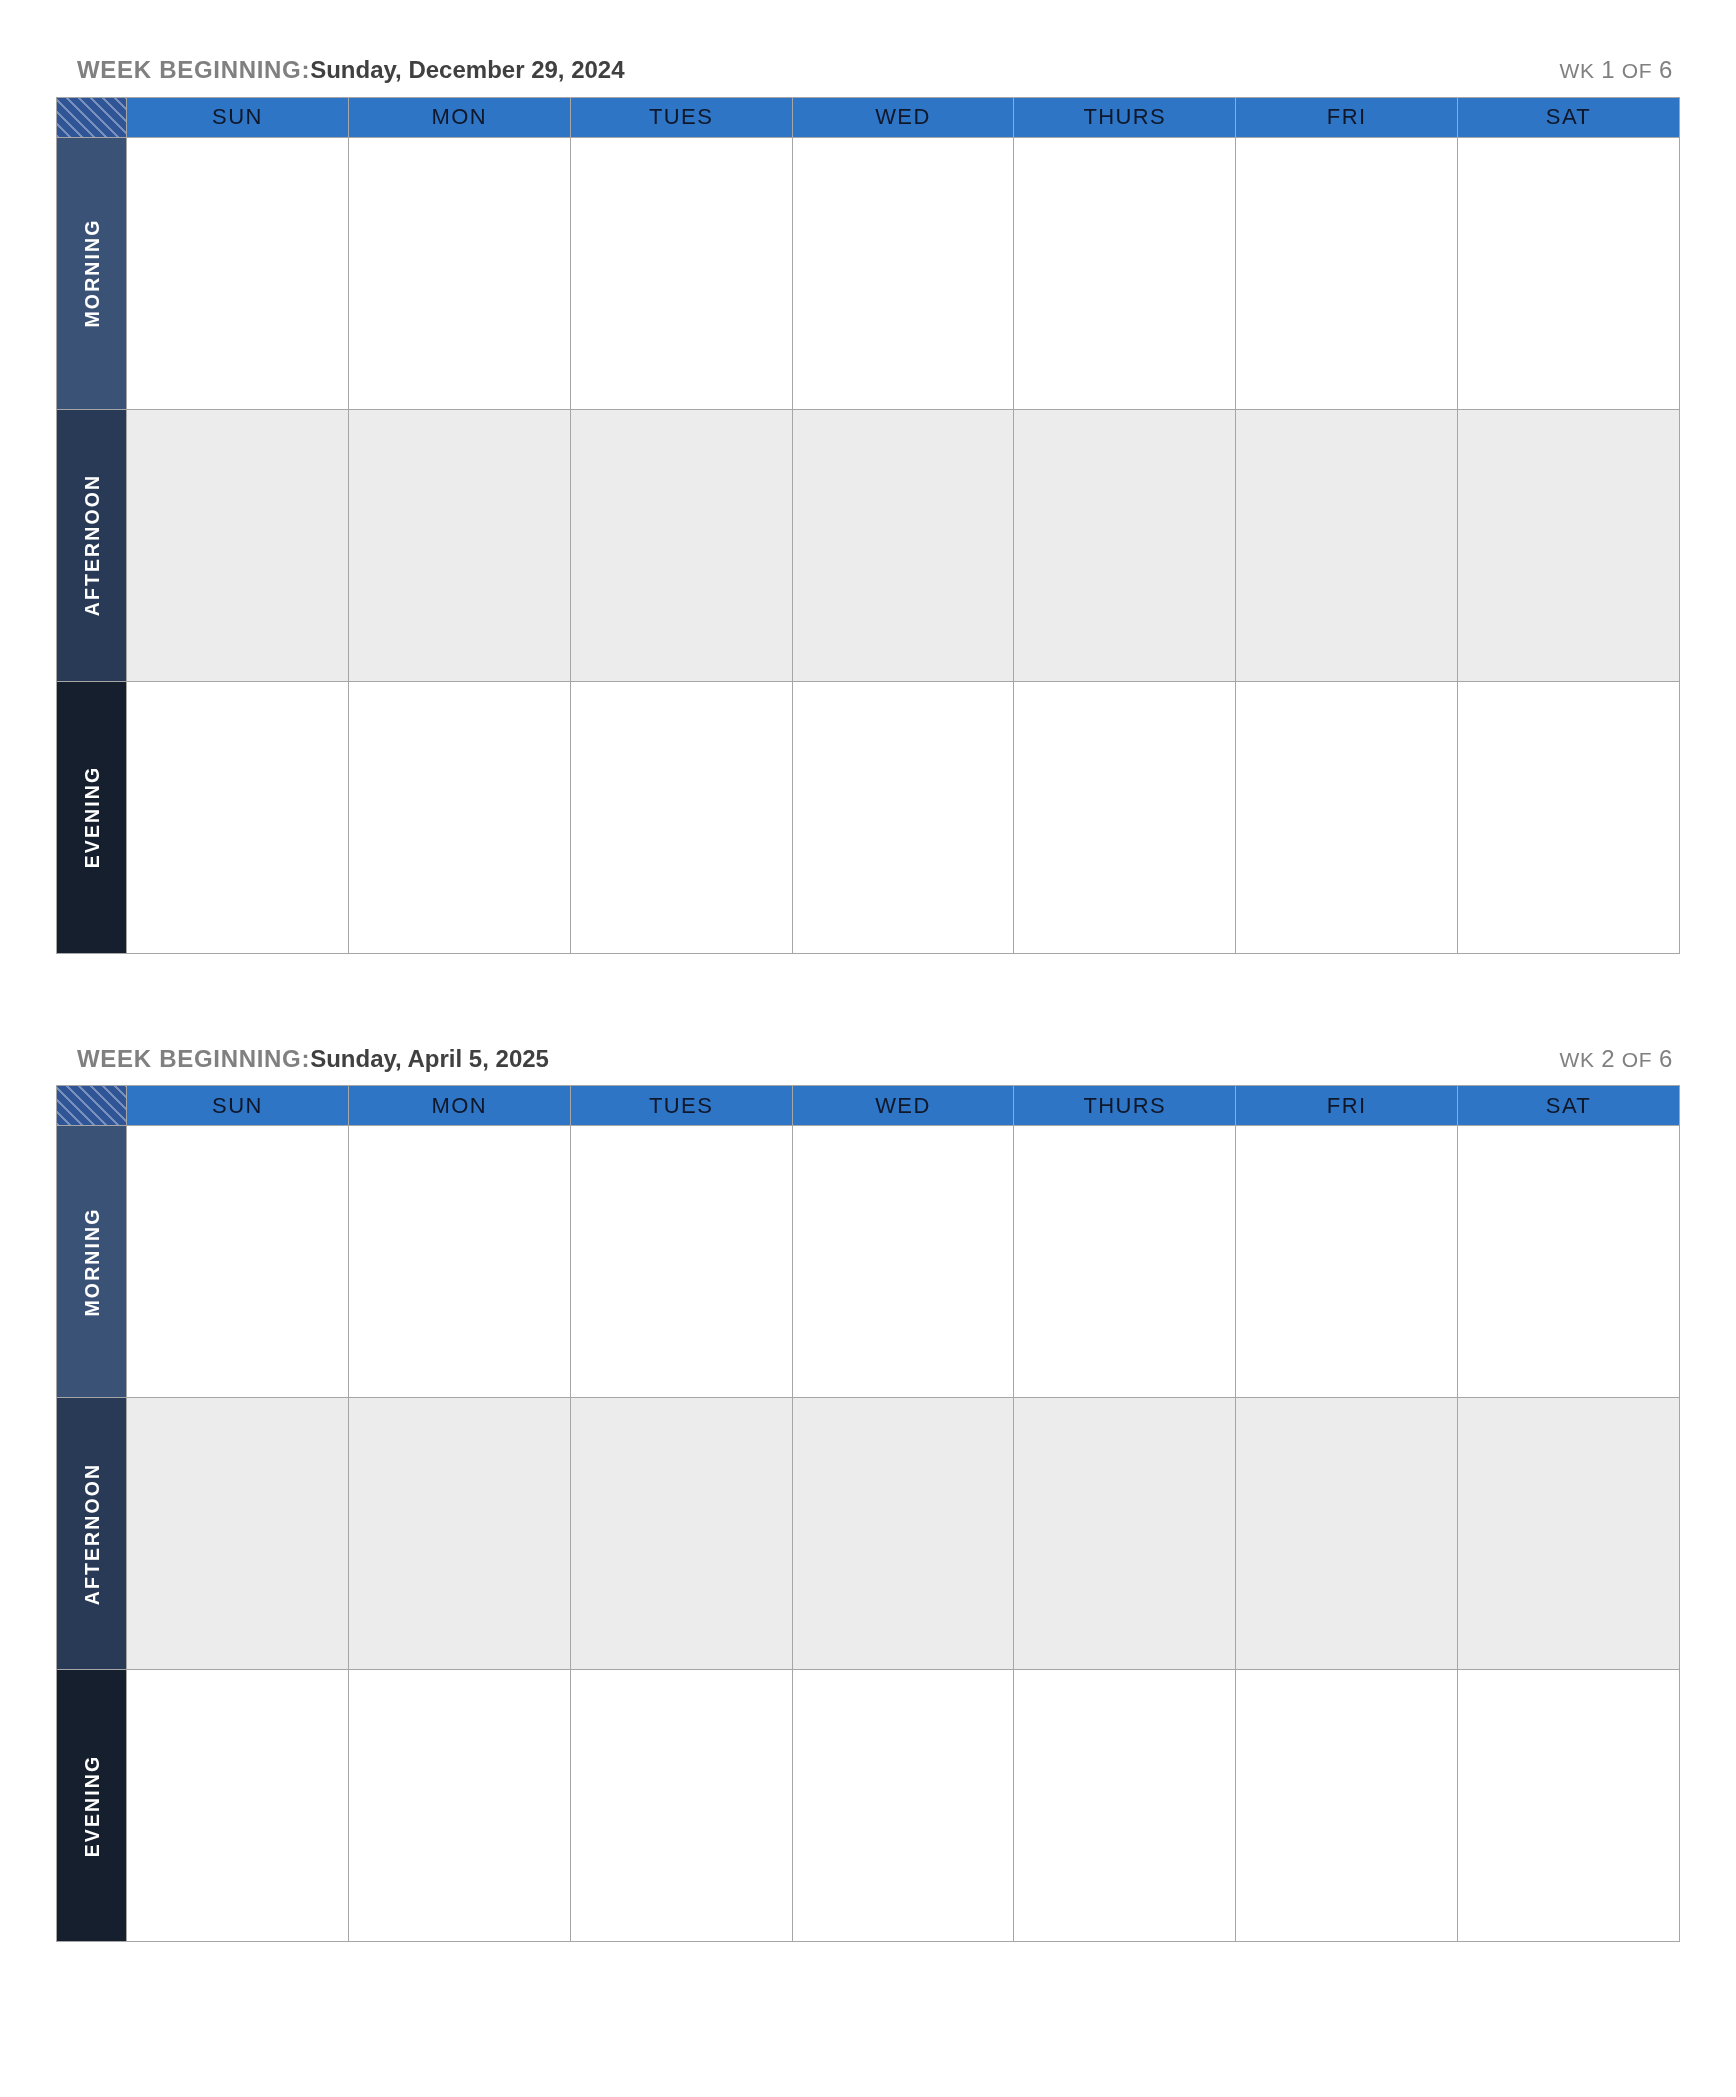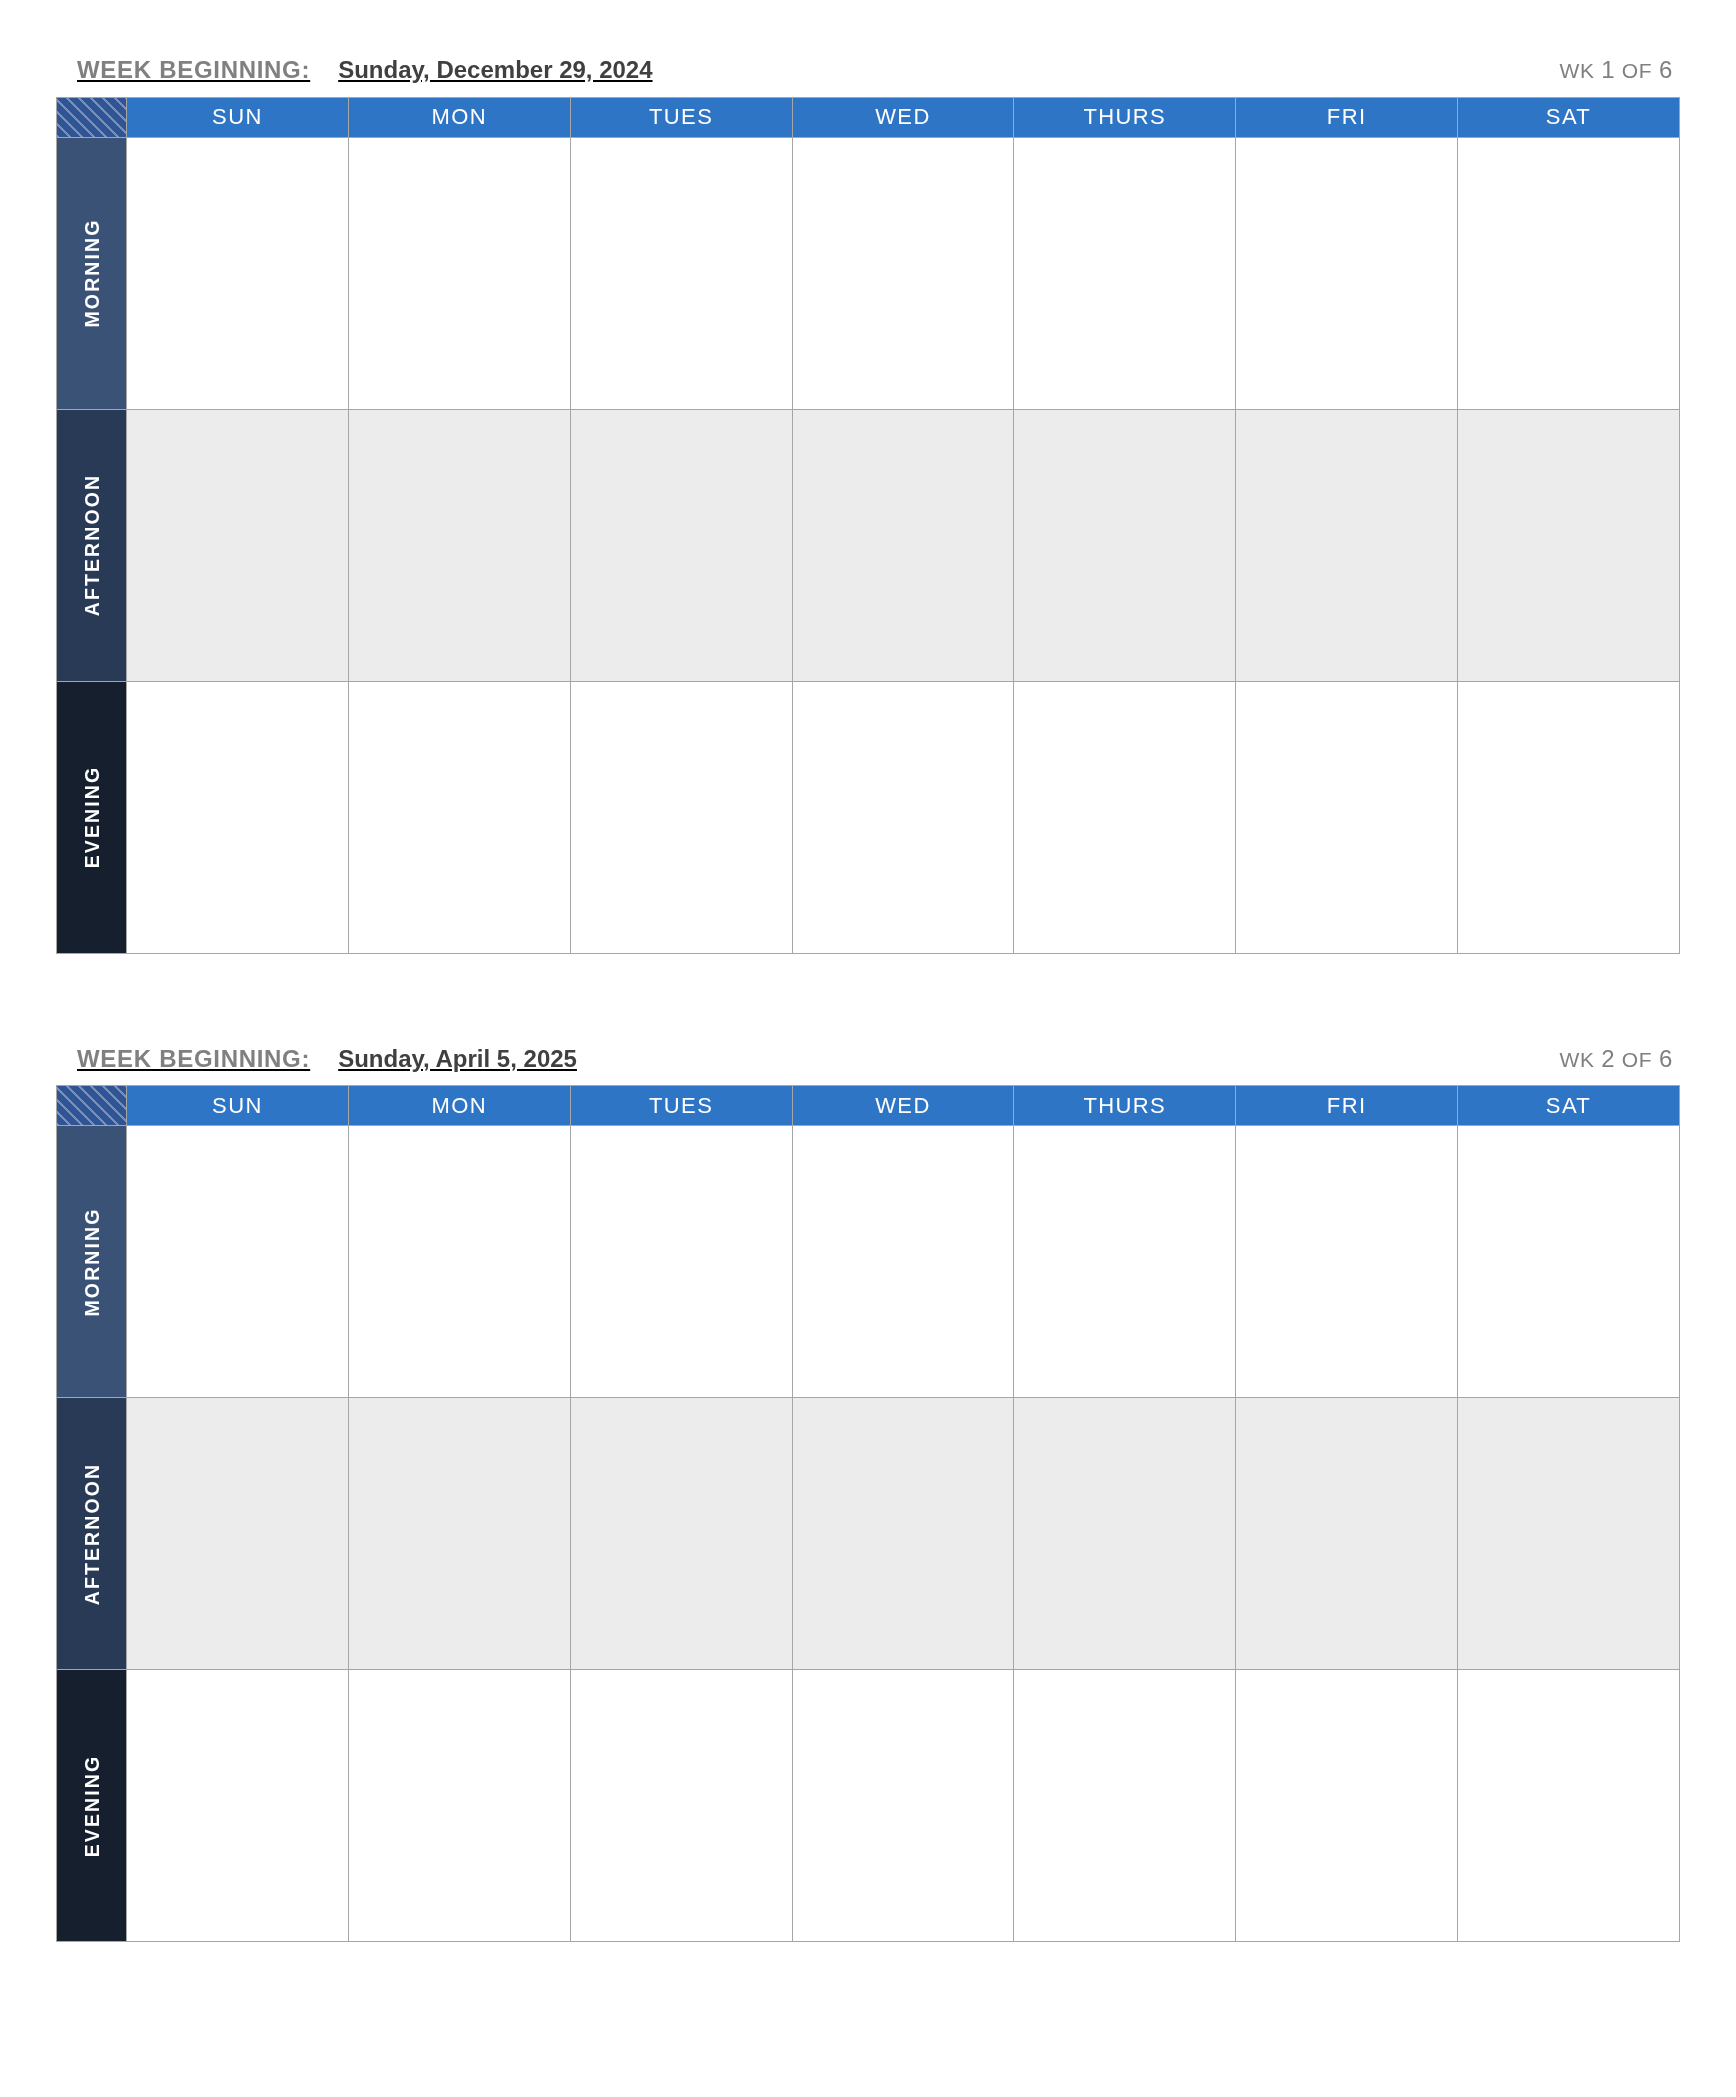--- a/index.html
+++ b/index.html
@@ -26,22 +26,20 @@
   }
   .week-header {
     display: flex;
     align-items: baseline;
     justify-content: space-between;
     padding: 0 7px 12.5px 21px;
   }
   .week-header-left {
     display: flex;
     align-items: flex-end;
-    gap: 28px;
-    text-decoration: underline;
   }
   .week-beginning-label {
     color: #808080;
     font-size: 24px;
     font-weight: 700;
     letter-spacing: 0.7px;
   }
   .week-date {
     color: #404040;
     font-size: 24px;
@@ -83,21 +81,21 @@
     background:
       repeating-linear-gradient(
         45deg,
         rgba(255,255,255,0.35) 0 2.1px,
         transparent 2.1px 8.4px
       );
   }
 
   .day-head {
     background: #2f75c5;
-    color: #ffffff;
+    color: #0f172a;
     font-size: 22px;
     font-weight: 400;
     letter-spacing: 1.4px;
     text-align: center;
     height: 40px;
   }
 
   .row-label {
     color: #ffffff;
     position: relative;

